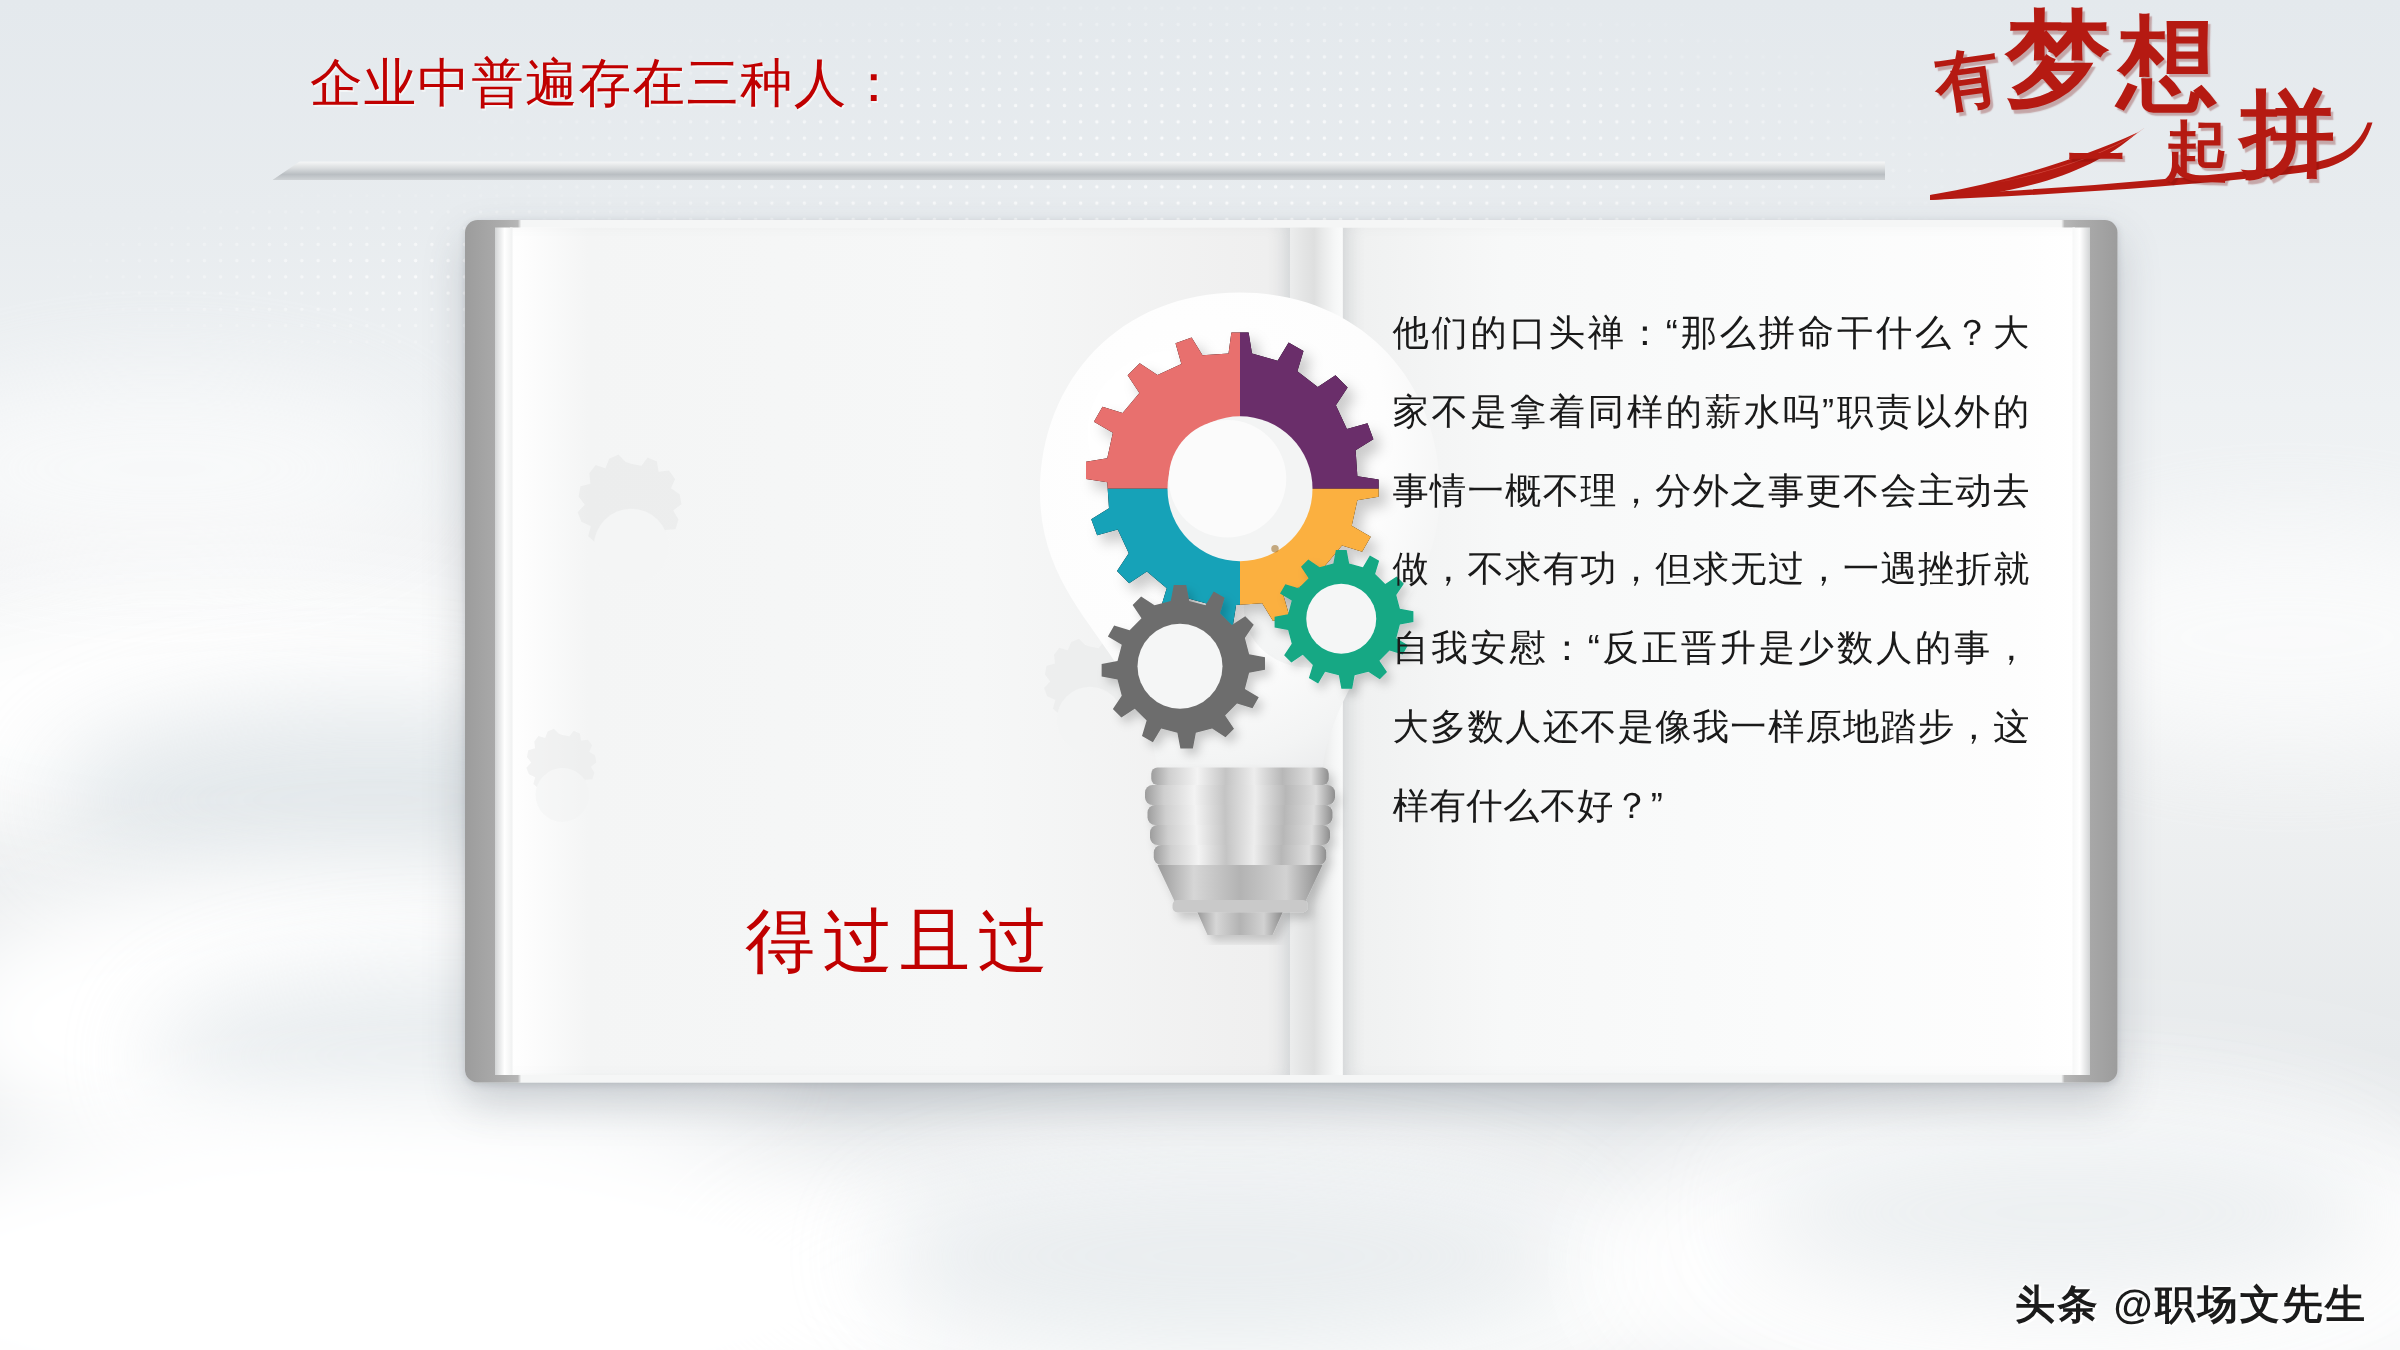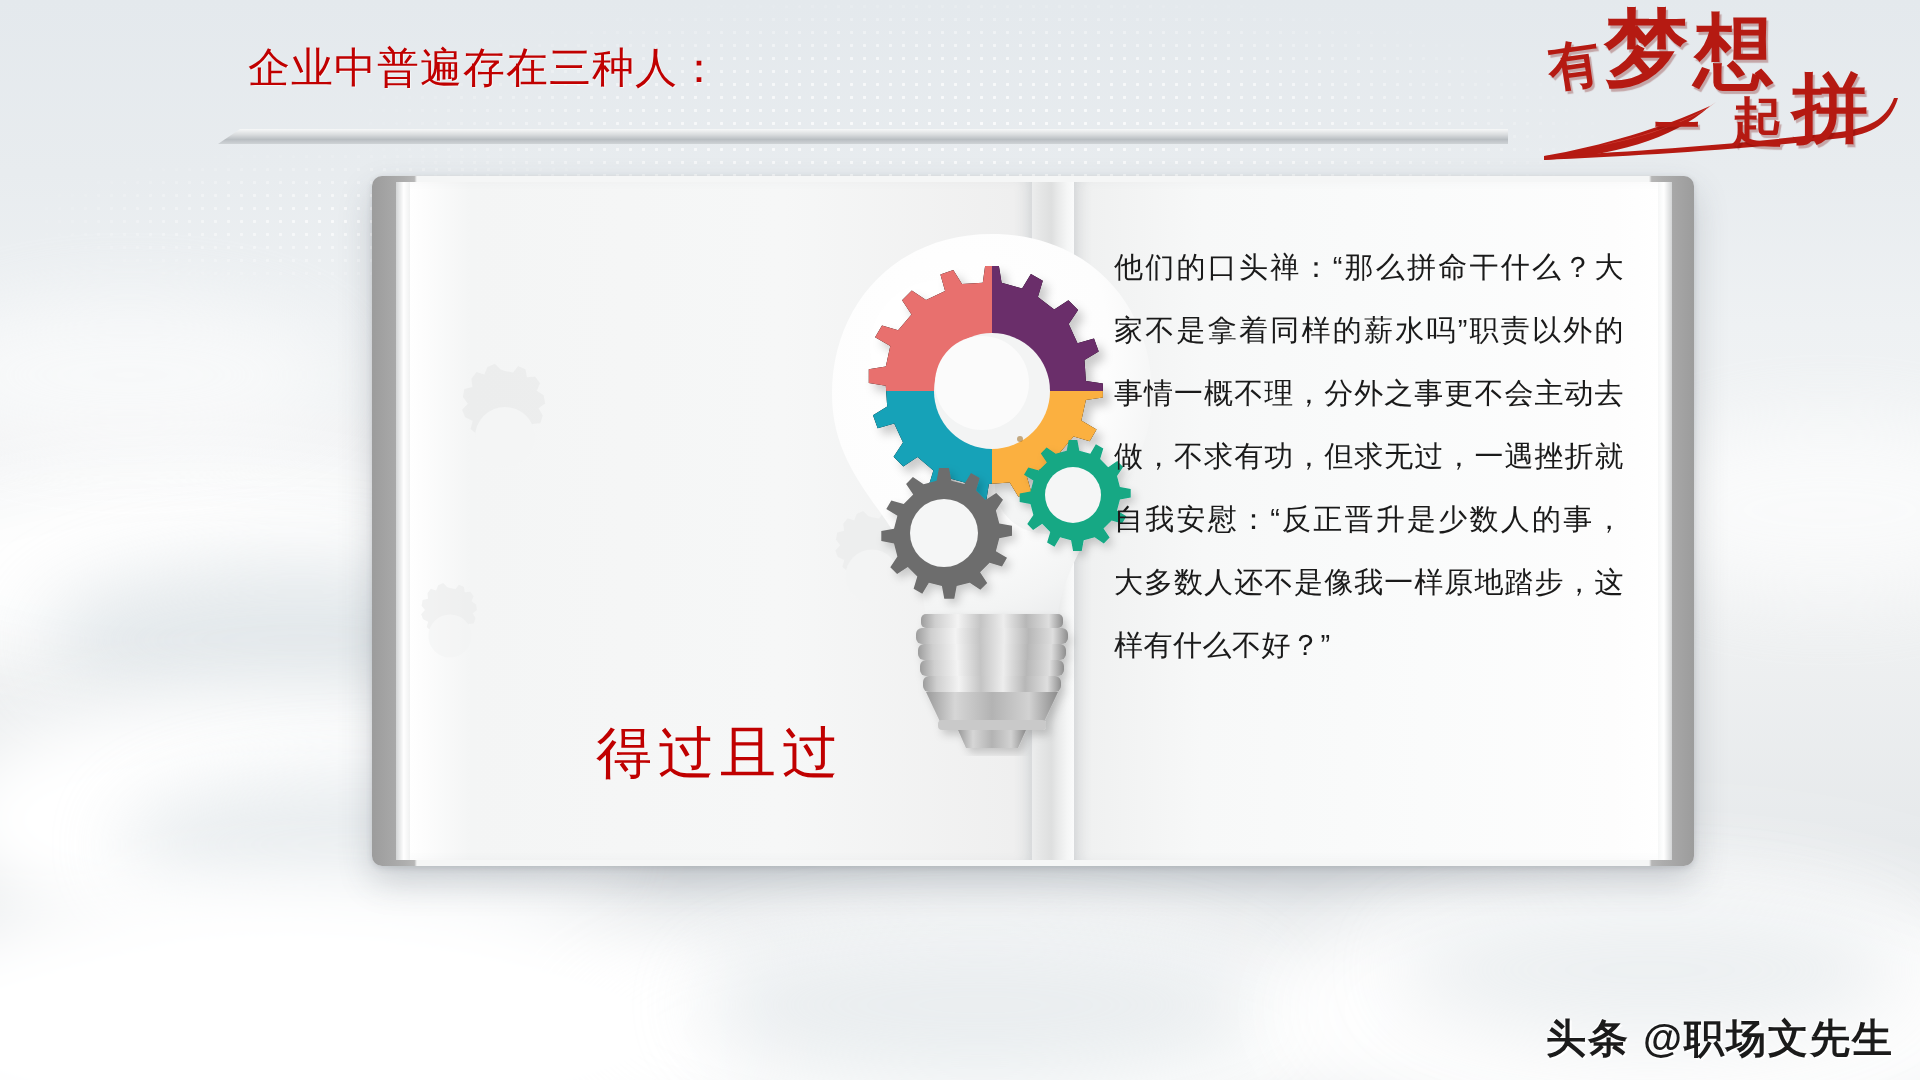--- a/index.html
+++ b/index.html
@@ -133,21 +133,21 @@
     font-family:"Liberation Sans","DejaVu Sans",sans-serif;
     font-size:29px;line-height:63px;color:#1a1a1a;
     text-align:justify;text-justify:inter-ideograph;
     letter-spacing:.5px;
   }
 
   
   #watermark{
     position:absolute;right:26px;bottom:14px;
     font-family:"Liberation Sans","DejaVu Sans",sans-serif;
-    font-size:40px;font-weight:700;color:#1b1b1b;letter-spacing:2px;
+    font-size:32px;font-weight:700;color:#1b1b1b;letter-spacing:2px;
     text-shadow:2px 2px 0 rgba(255,255,255,.9), -1px -1px 0 rgba(255,255,255,.7);
     white-space:nowrap;
   }
 </style>
 </head>
 <body>
 
 <div id="slide">
 
   <div class="cloud" style="left:-120px;top:470px;width:620px;height:210px;opacity:.95;"></div>

